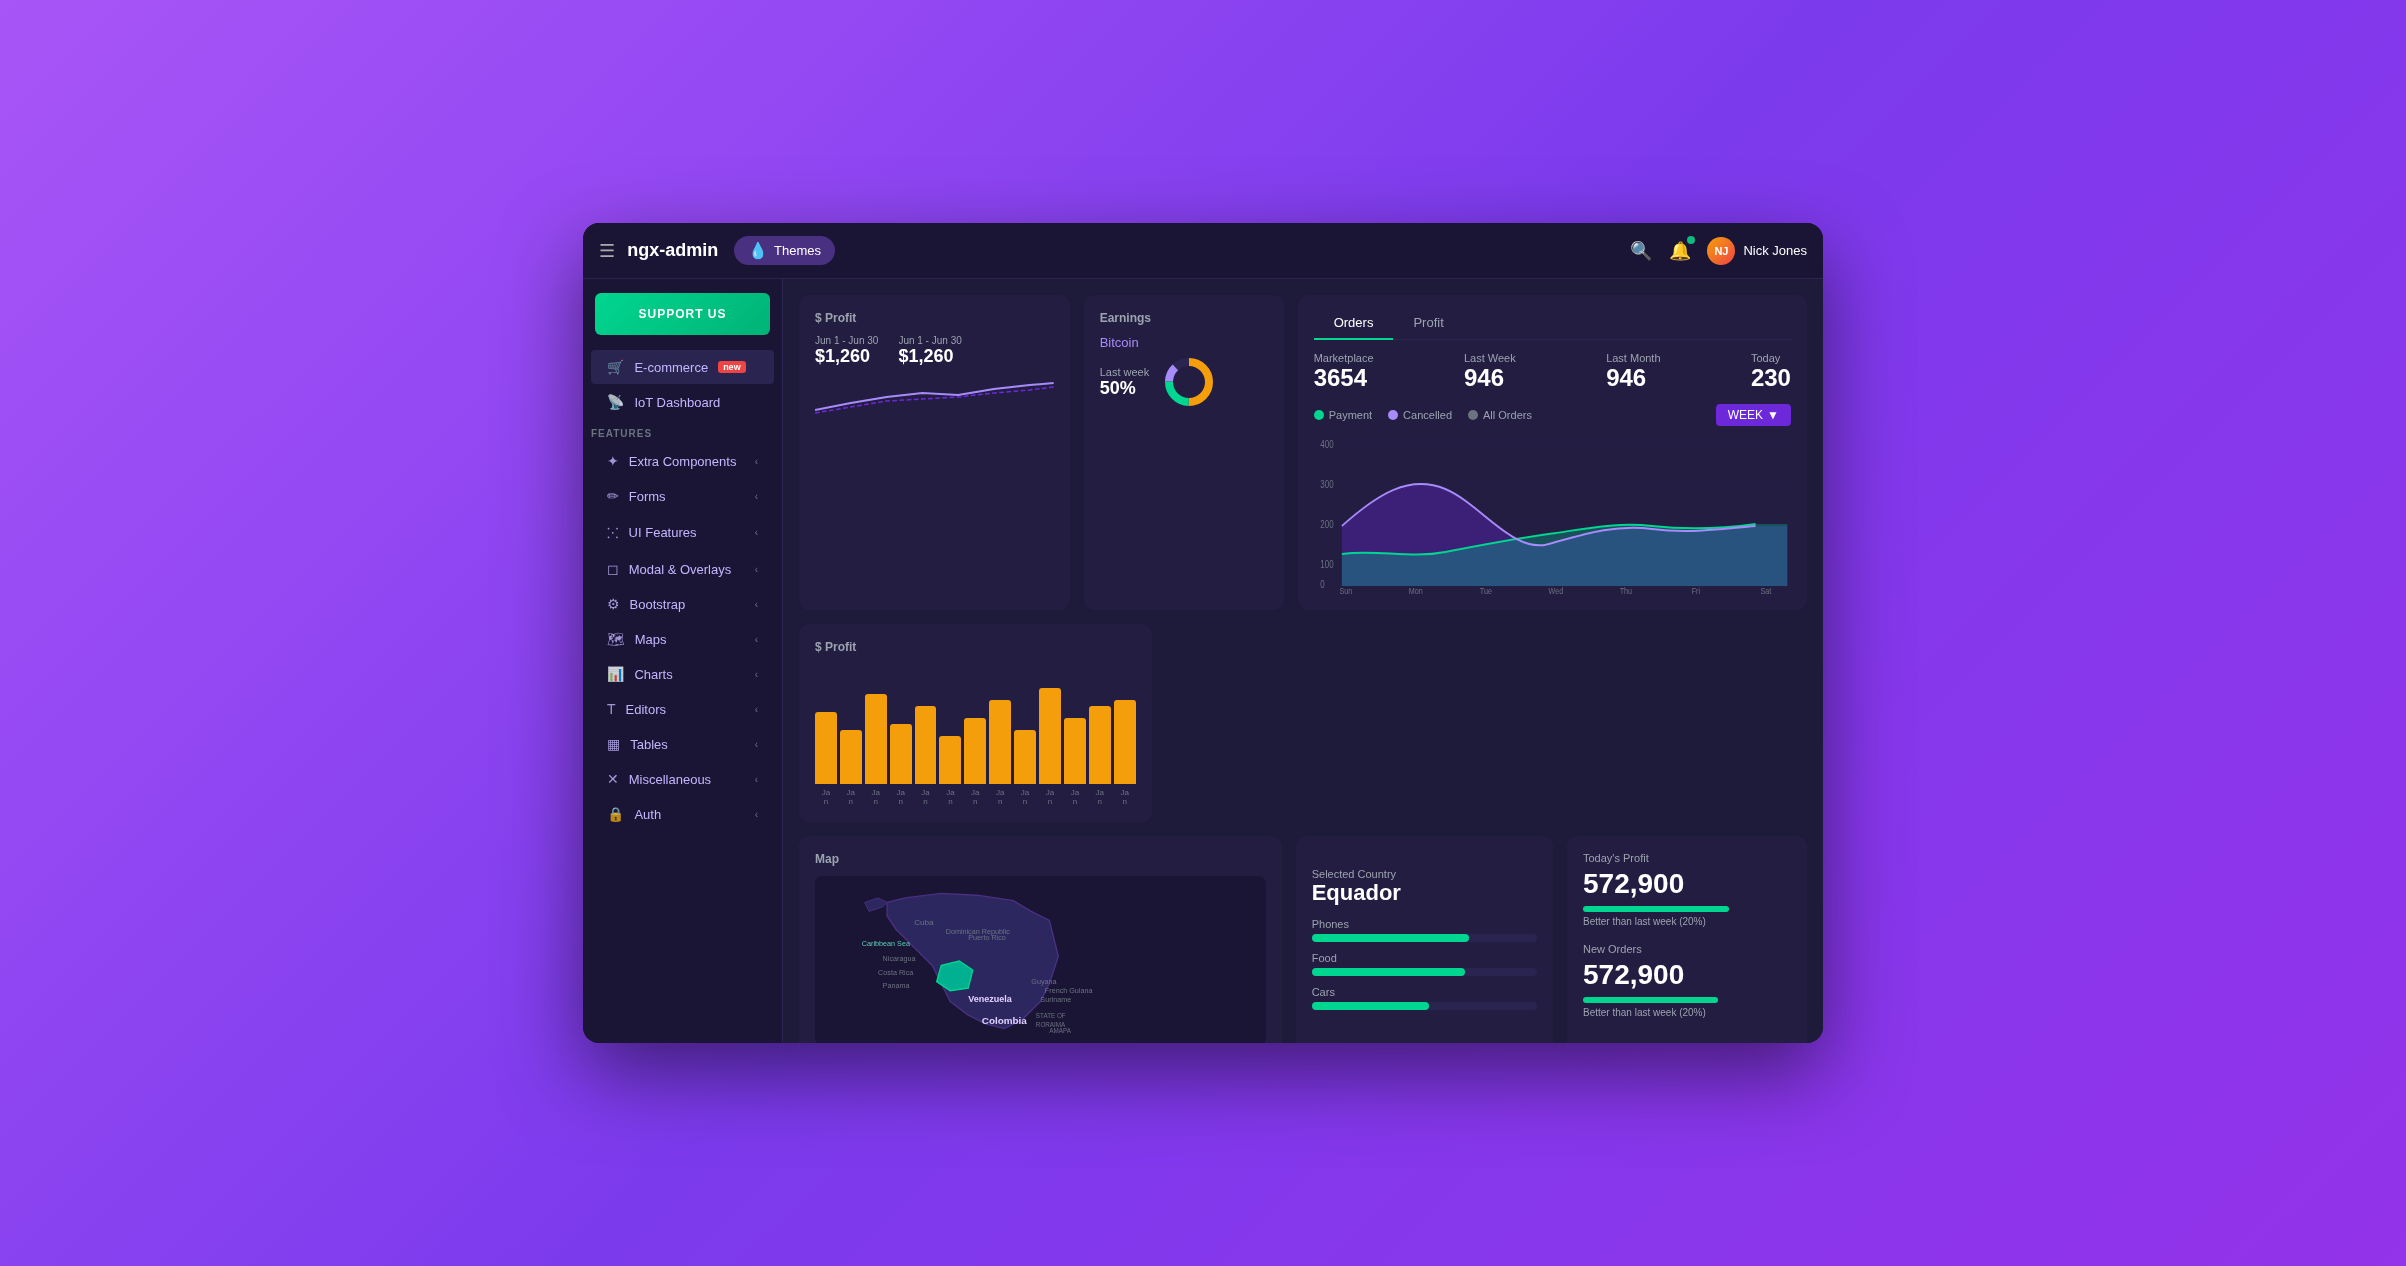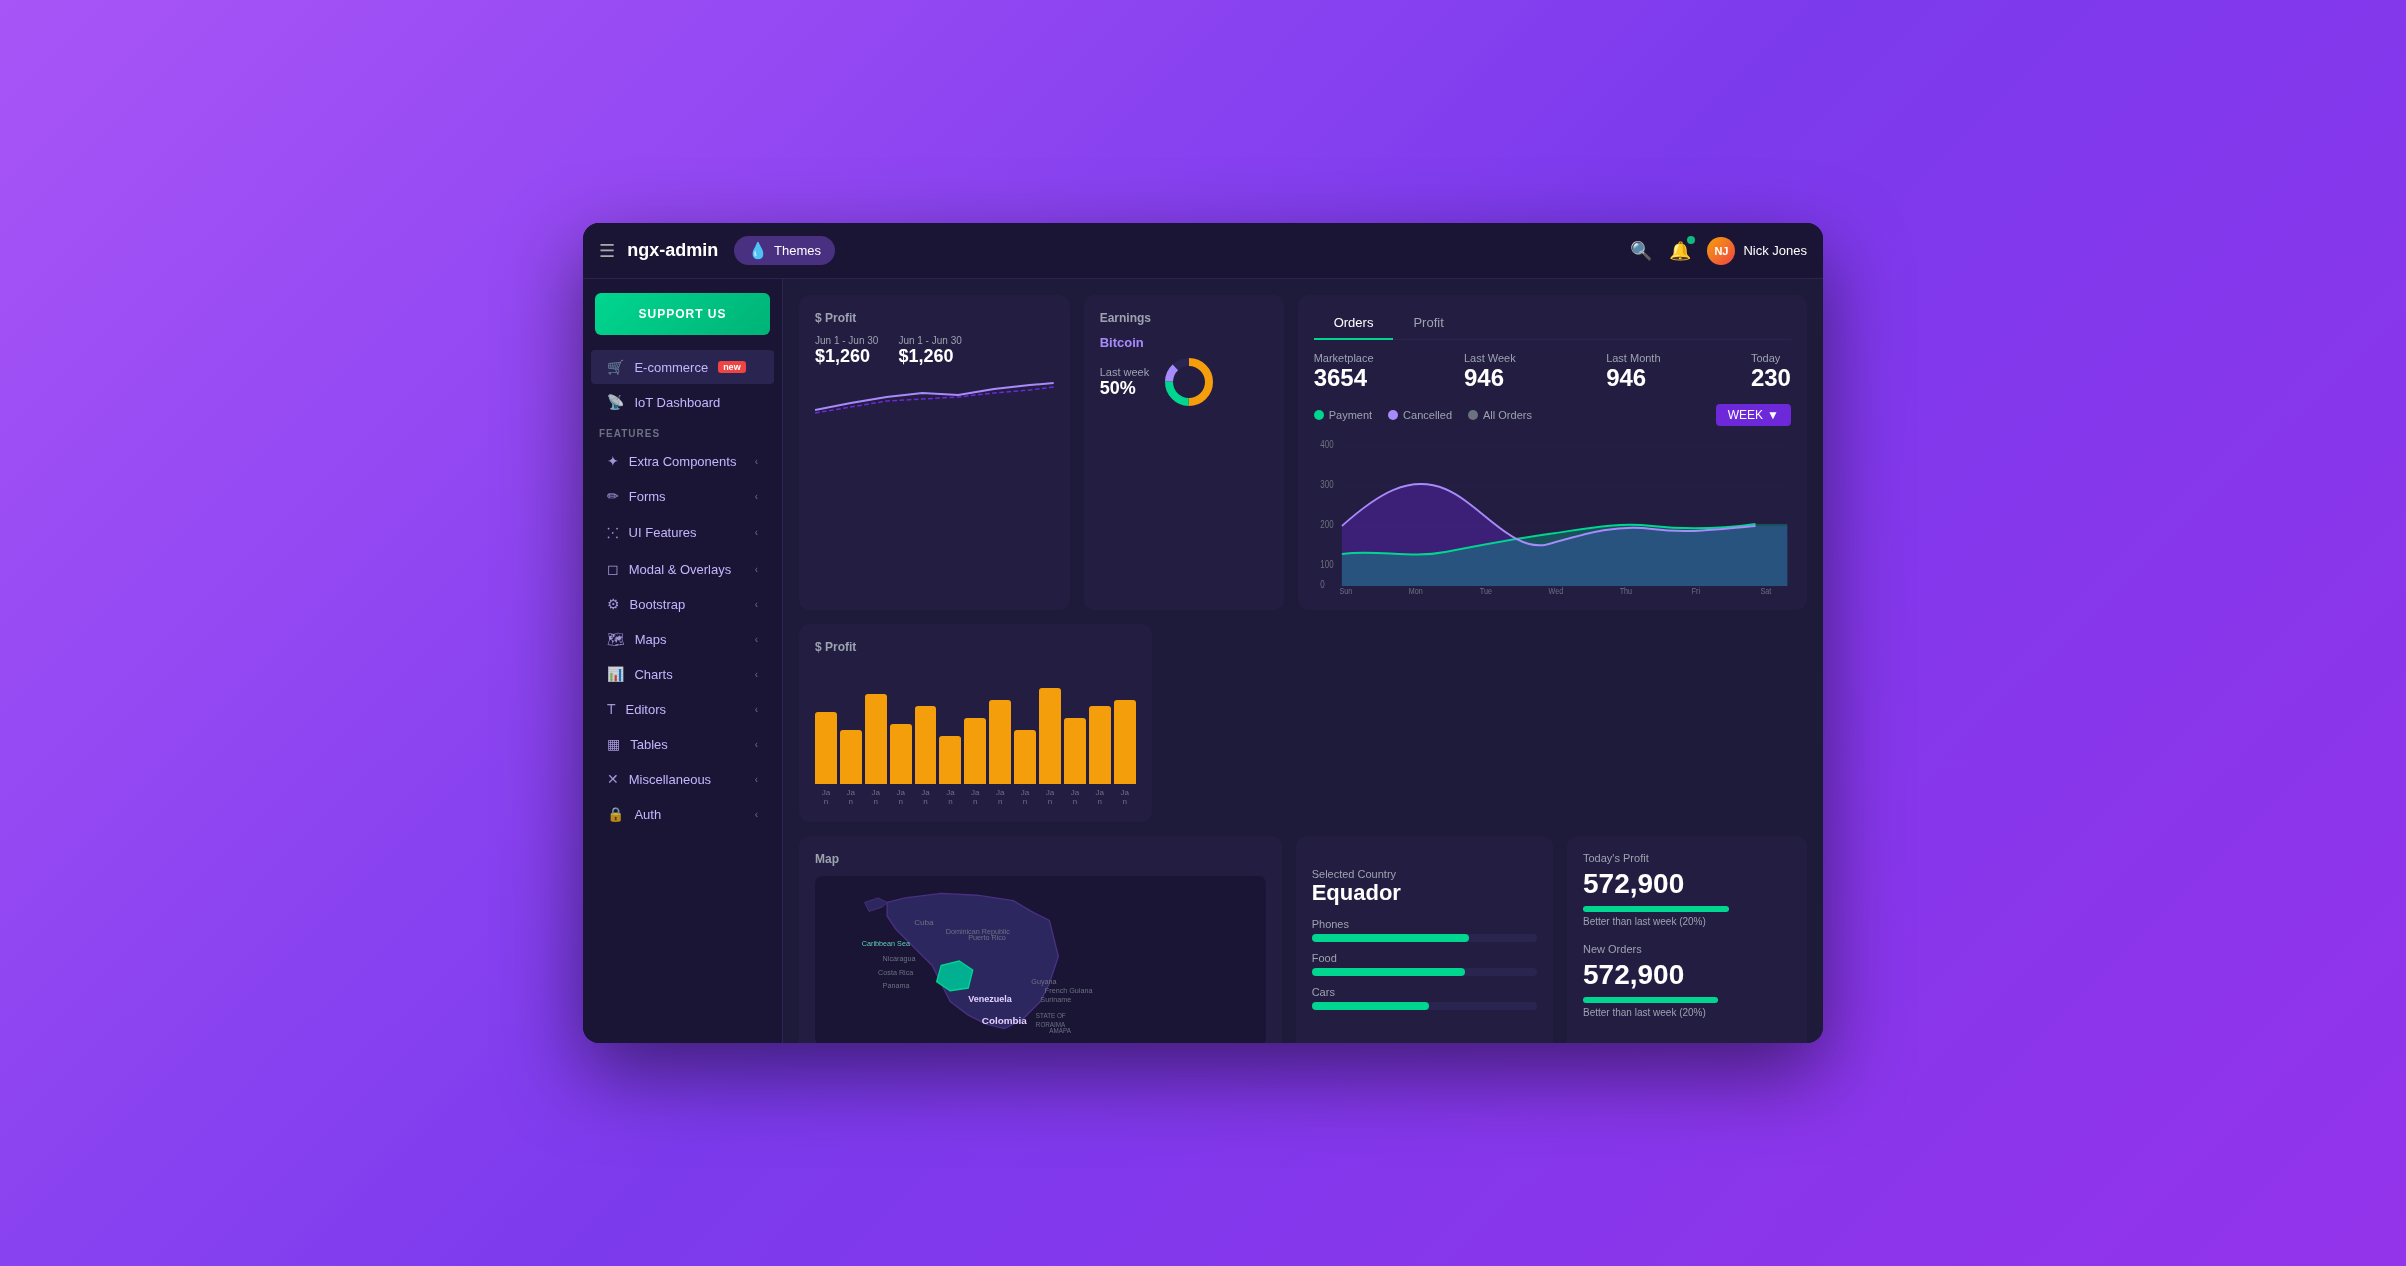--- a/index.html
+++ b/index.html
@@ -123,21 +123,21 @@
       font-weight: 700;
       letter-spacing: 1px;
       cursor: pointer;
       text-align: center;
     }
     .sidebar-section-label {
       color: #6b7280;
       font-size: 10px;
       font-weight: 700;
       letter-spacing: 1px;
-      padding: 8px 16px 4px;
+      padding: 8px 8px 4px;
       text-transform: uppercase;
     }
     .sidebar-item {
       display: flex;
       align-items: center;
       padding: 9px 16px;
       color: #c4b5fd;
       font-size: 13px;
       cursor: pointer;
       border-radius: 4px;
@@ -193,21 +193,21 @@
     }
     .profit-date-col { display: flex; flex-direction: column; }
     .profit-date-label { color: #9ca3af; font-size: 10px; }
     .profit-value { color: #fff; font-size: 18px; font-weight: 700; }
     .profit-mini-chart {
       margin-top: 8px;
       height: 40px;
     }
     
     .earnings-card { width: 200px; }
-    .earnings-coin { color: #a78bfa; font-size: 13px; font-weight: 700; margin-bottom: 4px; }
+    .earnings-coin { color: #a78bfa; font-size: 13px; font-weight: 400; margin-bottom: 4px; }
     .earnings-body { display: flex; align-items: center; gap: 12px; }
     .earnings-text .week-label { color: #9ca3af; font-size: 11px; }
     .earnings-text .week-value { color: #fff; font-size: 18px; font-weight: 700; }
     .donut-container { width: 56px; height: 56px; }
     
     .orders-card { flex: 2; }
     .orders-tabs {
       display: flex;
       border-bottom: 1px solid #2a2550;
       margin-bottom: 12px;

